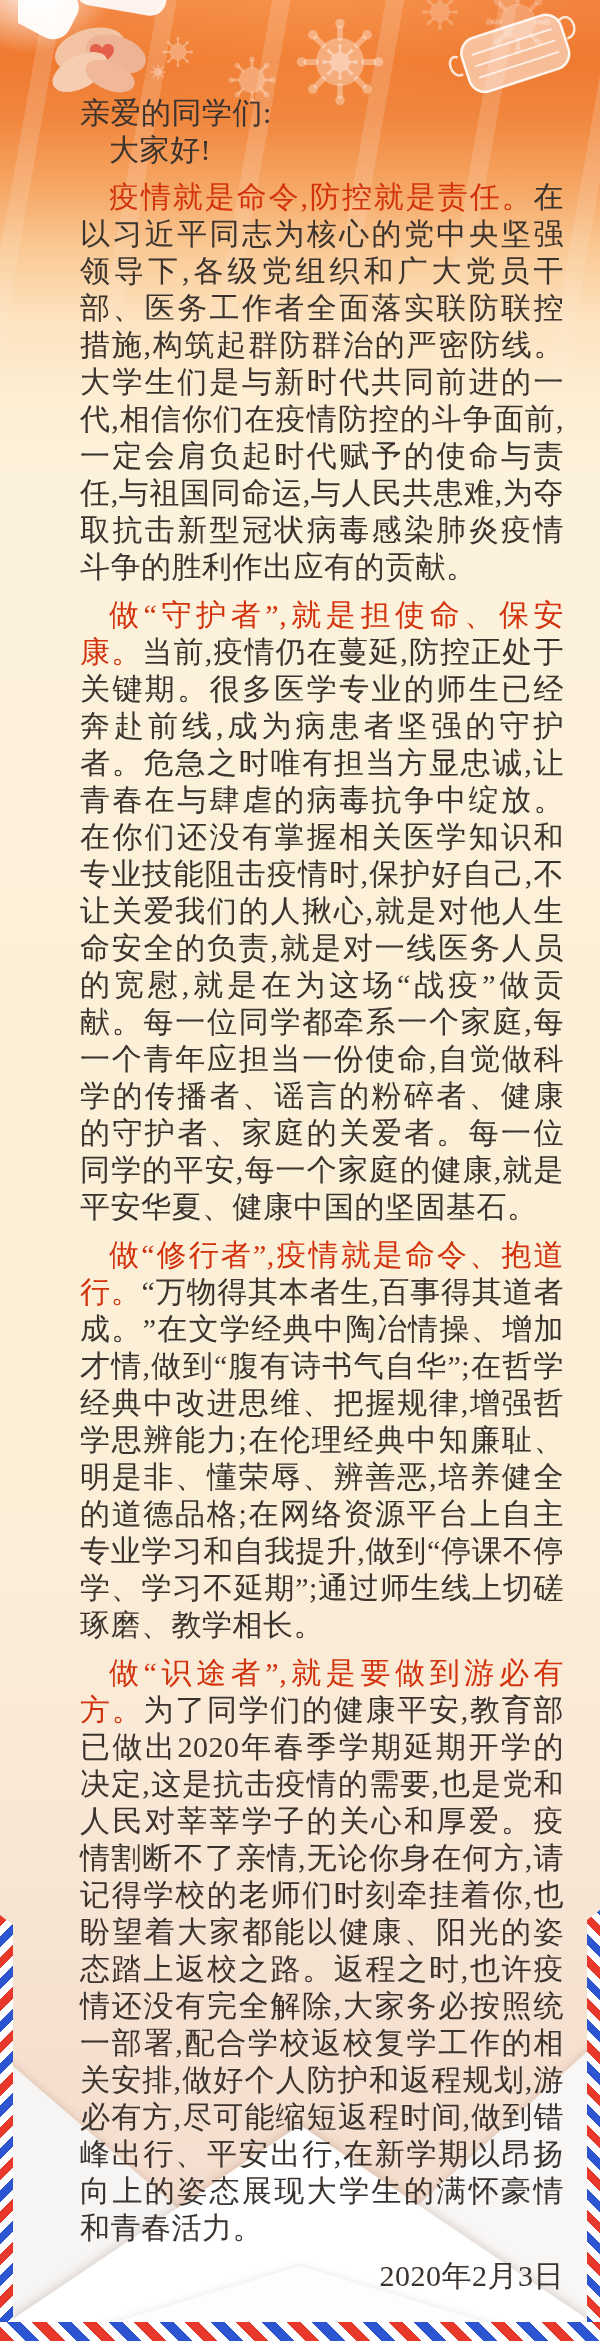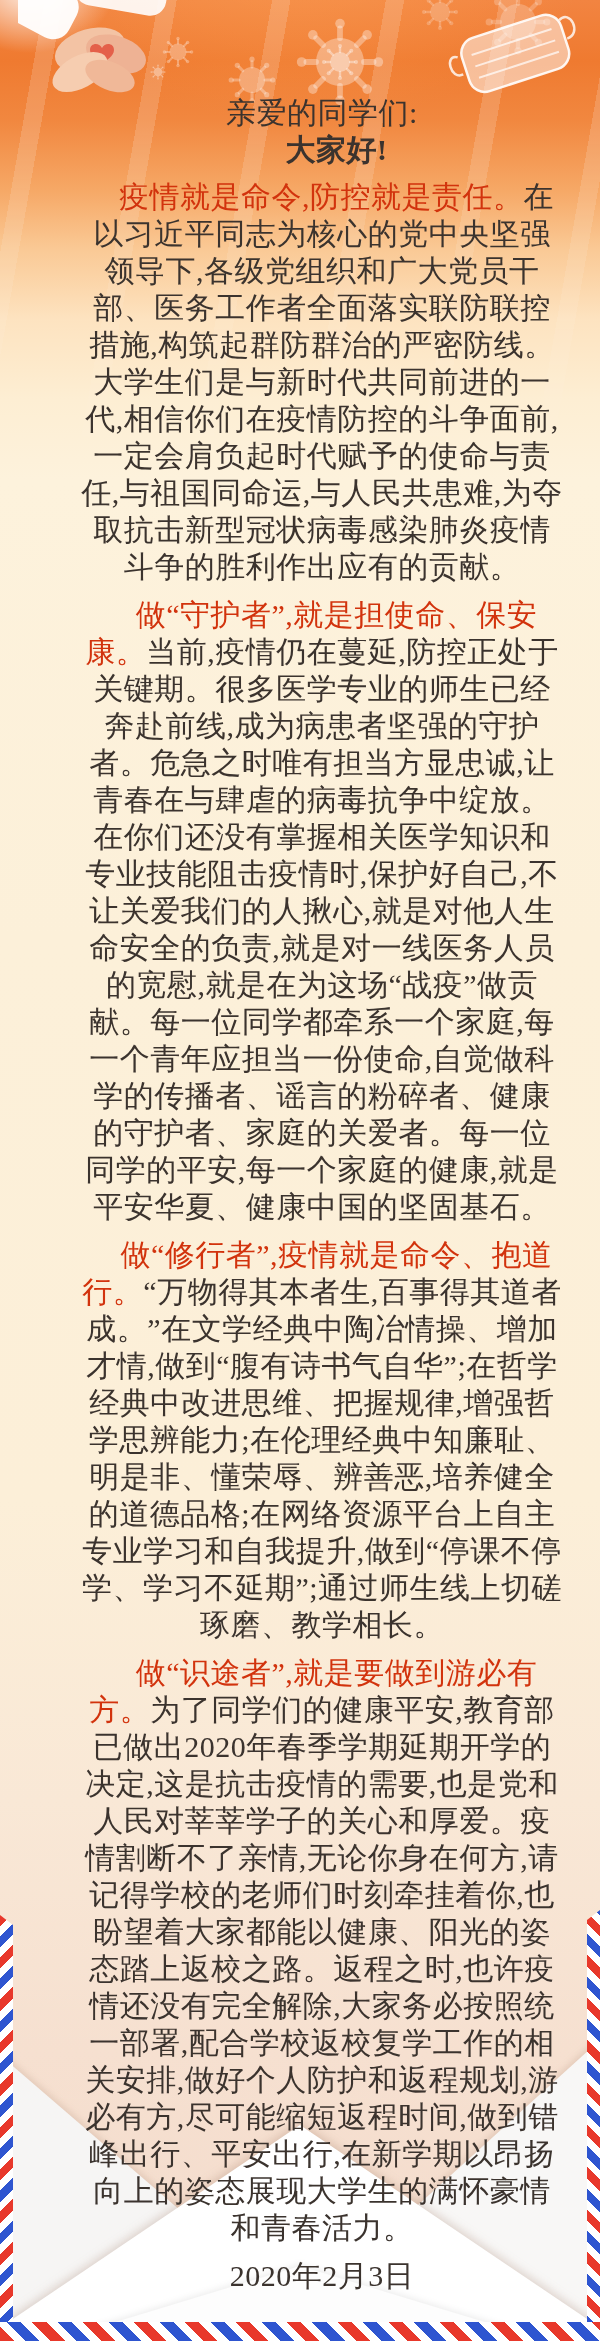--- a/index.html
+++ b/index.html
@@ -21,24 +21,24 @@
     -webkit-mask-image:linear-gradient(180deg,#000 25%,transparent 95%);
     mask-image:linear-gradient(180deg,#000 25%,transparent 95%);
   }
   .deco{position:absolute;pointer-events:none;}
   .letter-body{
     position:absolute;left:18px;top:0;width:600px;box-sizing:border-box;
     padding:94px 54px 0 62px;z-index:5;
     font-size:30px;line-height:37px;color:#3b332e;text-align:justify;
     letter-spacing:.5px;
   }
-  .letter-body p{margin:0 0 11px 0;text-align:center;}
+  .letter-body p{margin:0 0 11px 0;}
   .letter-body p.indent{text-indent:29px;}
   .salutation{margin-bottom:0 !important;}
-  .greeting{text-indent:29px;margin-bottom:10px !important;font-weight:bold;}
+  .greeting{text-indent:29px;margin-bottom:10px !important;}
   .lead{color:#d2330d;font-weight:normal;}
   .date-line{margin-top:6px;text-align:right;text-indent:0 !important;}
   .envelope{position:absolute;left:0;top:2026px;z-index:4;}
   .stripe{position:absolute;z-index:6;}
   .stripe-left{
     left:0;top:1915px;width:13px;height:433px;
     background:repeating-linear-gradient(135deg,#e8382b 0 8px,#ffffff 8px 15px,#2e55d0 15px 23px,#ffffff 23px 30px);
     clip-path:polygon(0 0,100% 10px,100% 100%,0 100%);
   }
   .stripe-right{

